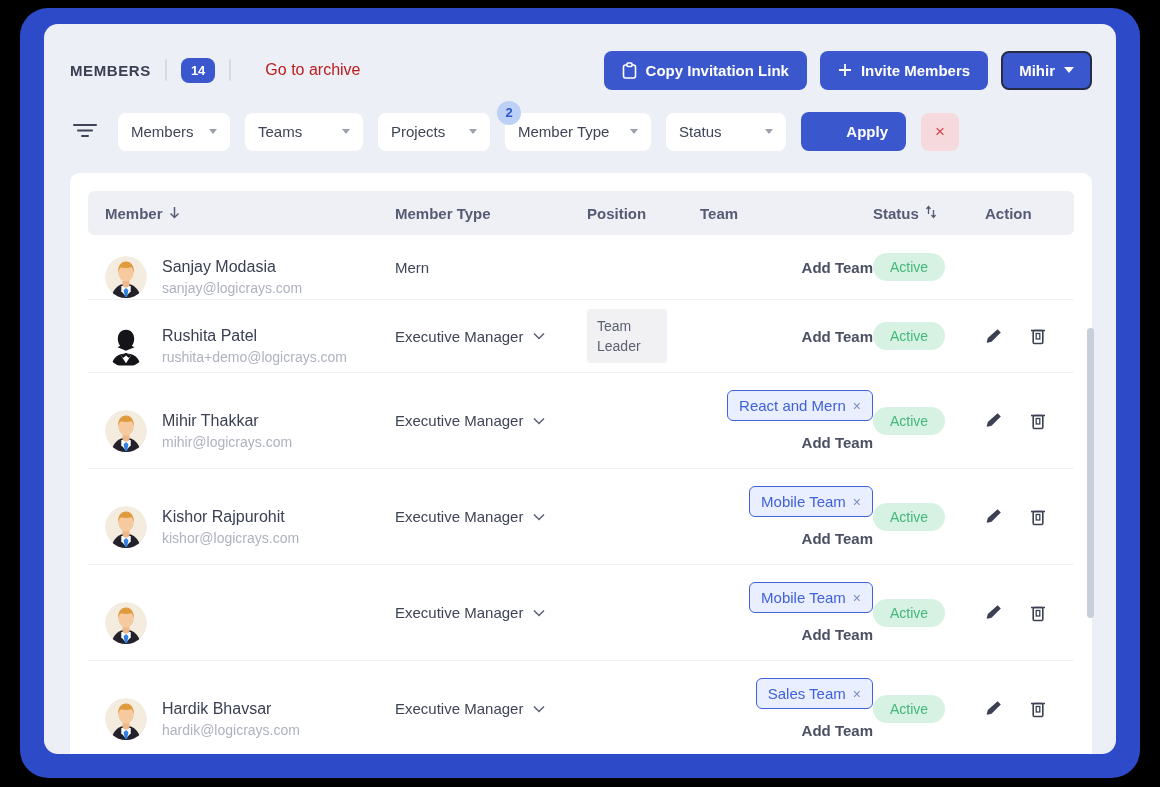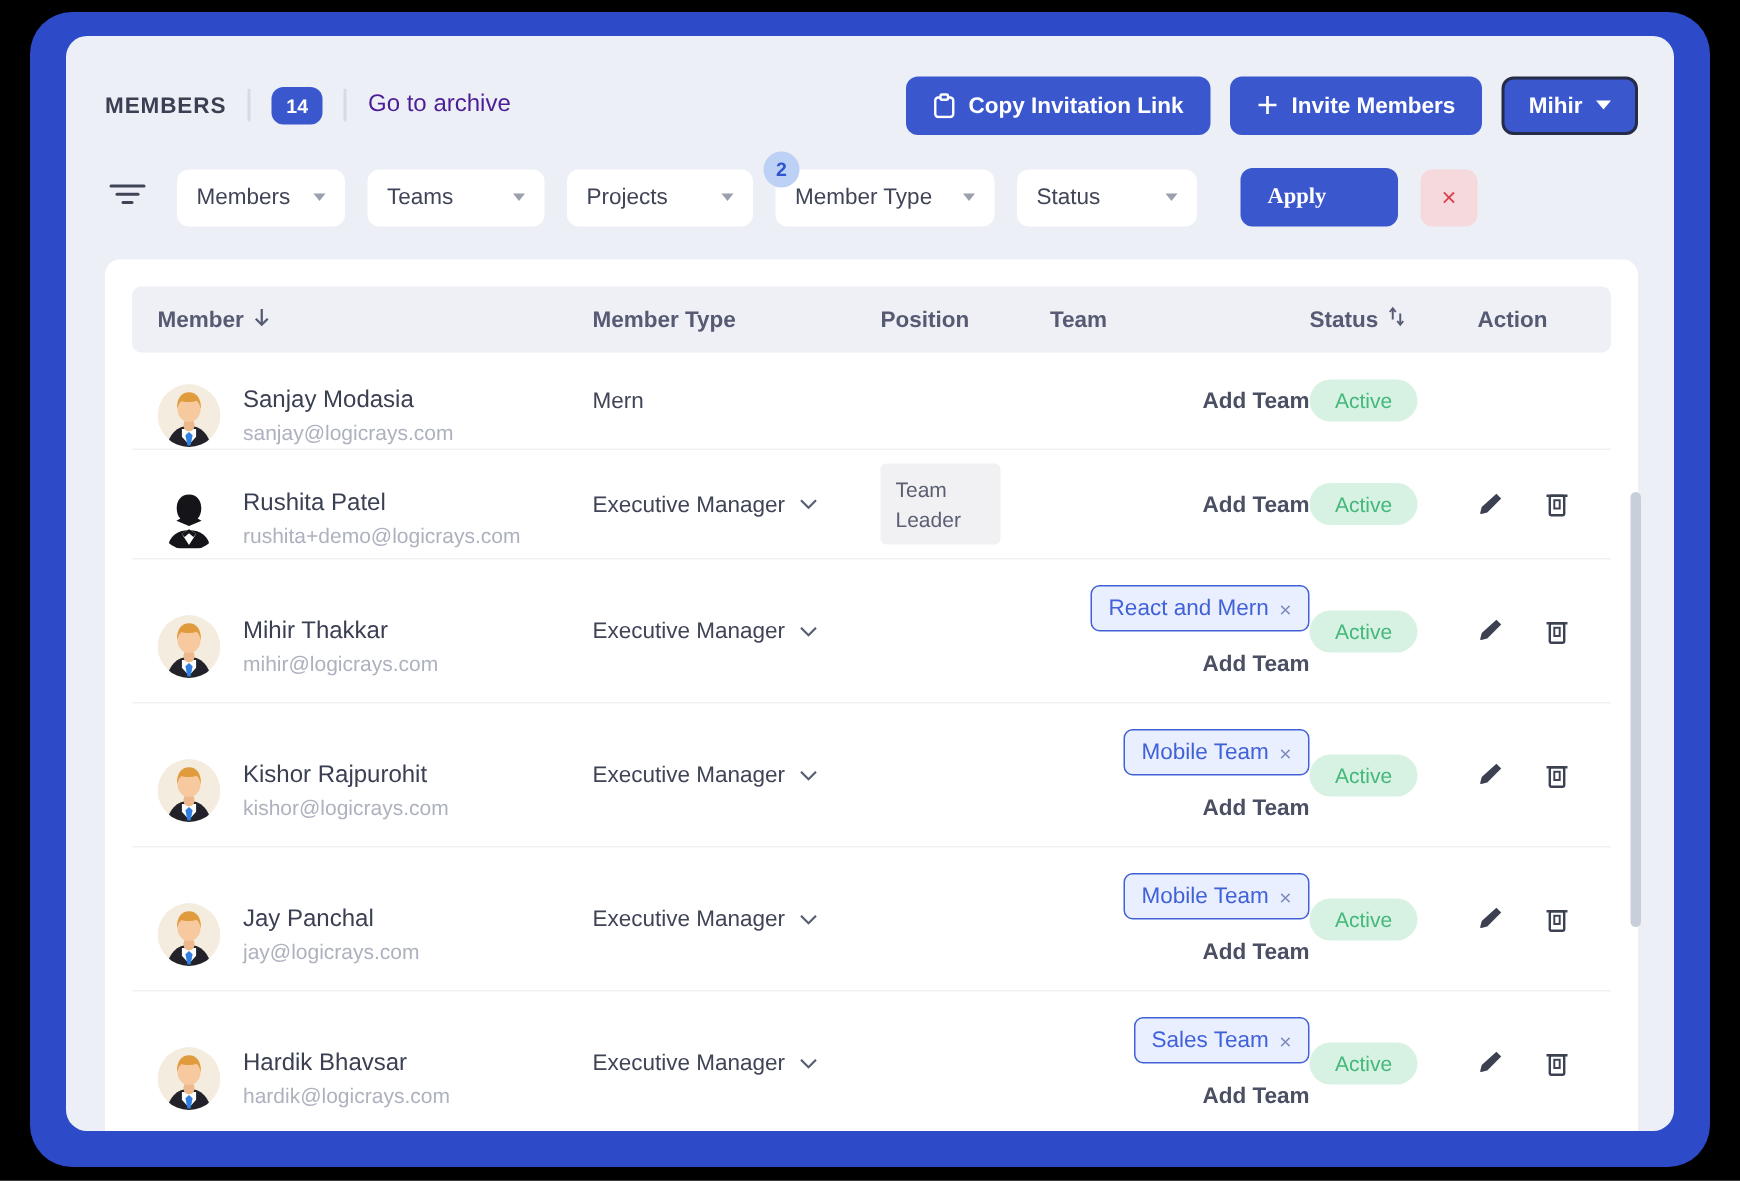--- a/index.html
+++ b/index.html
@@ -11,21 +11,21 @@
            background:#edeff7; border-radius:14px; overflow:hidden; }
 
   
   .topbar { display:flex; align-items:center; justify-content:space-between;
             margin:26px 24px 0 26px; height:40px; }
   .topbar-left { display:flex; align-items:center; gap:14px; }
   .page-title { font-size:15px; font-weight:bold; letter-spacing:.6px; color:#3a3f52; }
   .vsep { width:2px; height:22px; background:#d7dae4; border-radius:1px; }
   .count-badge { background:#3b57ce; color:#fff; font-size:13px; font-weight:bold;
                  padding:6px 10px; border-radius:8px; line-height:1; }
-  .archive-link { color:#4c1d95; font-size:16px; cursor:pointer; }
+  .archive-link { color:#b91c1c; font-size:16px; cursor:pointer;margin-left:20px; }
 
   .topbar-right { display:flex; align-items:center; gap:13px; }
   .btn { display:flex; align-items:center; gap:9px; background:#3b57ce; color:#fff;
          border:none; font-family:inherit; font-size:15px; font-weight:bold;
          height:39px; padding:0 18px; border-radius:8px; cursor:pointer; }
   .btn svg { display:block; }
   .btn-export { border:2px solid #252c47; padding:0 16px; }
   .caret-down-solid { width:0; height:0; border-left:5px solid transparent;
          border-right:5px solid transparent; border-top:6px solid currentColor; display:inline-block; }
 
@@ -33,21 +33,21 @@
   .filterbar { display:flex; align-items:center; gap:15px; margin:22px 24px 0 28px; }
   .filter-icon { margin-right:5px; }
   .fselect { position:relative; display:flex; align-items:center; justify-content:space-between;
              background:#fff; border-radius:8px; height:38px; padding:0 13px;
              font-size:15px; color:#3f4456; cursor:pointer; }
   .fselect .tri { width:0; height:0; border-left:4.5px solid transparent; border-right:4.5px solid transparent;
                   border-top:5.5px solid #9aa0ae; }
   .fbadge { position:absolute; top:-12px; left:-8px; width:24px; height:24px; border-radius:50%;
             background:#bdd0f5; color:#2f55cc; font-size:13px; font-weight:bold;
             display:flex; align-items:center; justify-content:center; }
-  .btn-apply { justify-content:flex-start; width:105px; margin-left:14px;font-family:Liberation Serif, serif; }
+  .btn-apply { justify-content:flex-end; width:105px; margin-left:0; }
   .btn-clear { width:38px; height:38px; background:#f5d9dc; color:#d8414e; border:none;
                border-radius:8px; font-size:17px; cursor:pointer; line-height:1; }
 
   
   .card { position:relative; background:#fff; border-radius:10px;
           margin:22px 24px 0 26px; height:700px; padding:18px 18px 0 18px; }
   .grid { display:grid; grid-template-columns:307px 192px 113px 173px 112px 1fr; align-items:center; }
   .thead { background:#eef0f6; border-radius:6px; height:44px;
            font-size:15px; font-weight:bold; color:#565b73; }
   .th { display:flex; align-items:center; gap:6px; }
@@ -125,21 +125,21 @@
       </svg>
     </span>
     <div class="fselect" style="width:112px">
       <span>Members</span>
       <span class="tri"></span>
     </div>
     <div class="fselect" style="width:118px">
       <span>Teams</span>
       <span class="tri"></span>
     </div>
-    <div class="fselect" style="width:124px">
+    <div class="fselect" style="width:112px">
       <span>Projects</span>
       <span class="tri"></span>
     </div>
     <div class="fselect" style="width:146px">
       <span class="fbadge">2</span>
       <span>Member Type</span>
       <span class="tri"></span>
     </div>
     <div class="fselect" style="width:120px">
       <span>Status</span>
@@ -384,24 +384,20 @@
           <circle cx="20" cy="20" r="20" fill="#f3ecdf"></circle>
           <path d="M6.5 40a13.5 13.5 0 0 1 27 0z" fill="#23222a"></path>
           <path d="M15.5 28.5h9v5l-4.5 5-4.5-5z" fill="#fff"></path>
           <path d="M20 30.5l2.3 2.1-1.3 6.4h-2l-1.3-6.4z" fill="#2f80e0"></path>
           <rect x="16.6" y="22.5" width="6.8" height="7.5" rx="3" fill="#edb88c"></rect>
           <ellipse cx="20" cy="16" rx="7.3" ry="8.2" fill="#f6c99e"></ellipse>
           <path d="M12.4 16c-.3-7 3-10.8 7.6-10.8S27.9 9 27.6 16c-.9-3.2-1.8-4.7-2.8-5.6-2 1.2-7 1.4-9.6.4-1.3 1.2-2.2 2.5-2.8 5.2z" fill="#e09b3d"></path>
         </svg>
         
       </span>
-      <span>
-        <div class="mname">Jay Panchal</div>
-        <div class="memail">jay@logicrays.com</div>
-      </span>
     </div>
     <div class="type-cell">
       <span>Executive Manager</span>
       <svg width="12" height="8" viewBox="0 0 12 8" fill="none" stroke="#5a5f72" stroke-width="1.5">
                 <polyline points="1,1.5 6,6.5 11,1.5"></polyline>
               </svg>
     </div>
     <div>
       
     </div>

